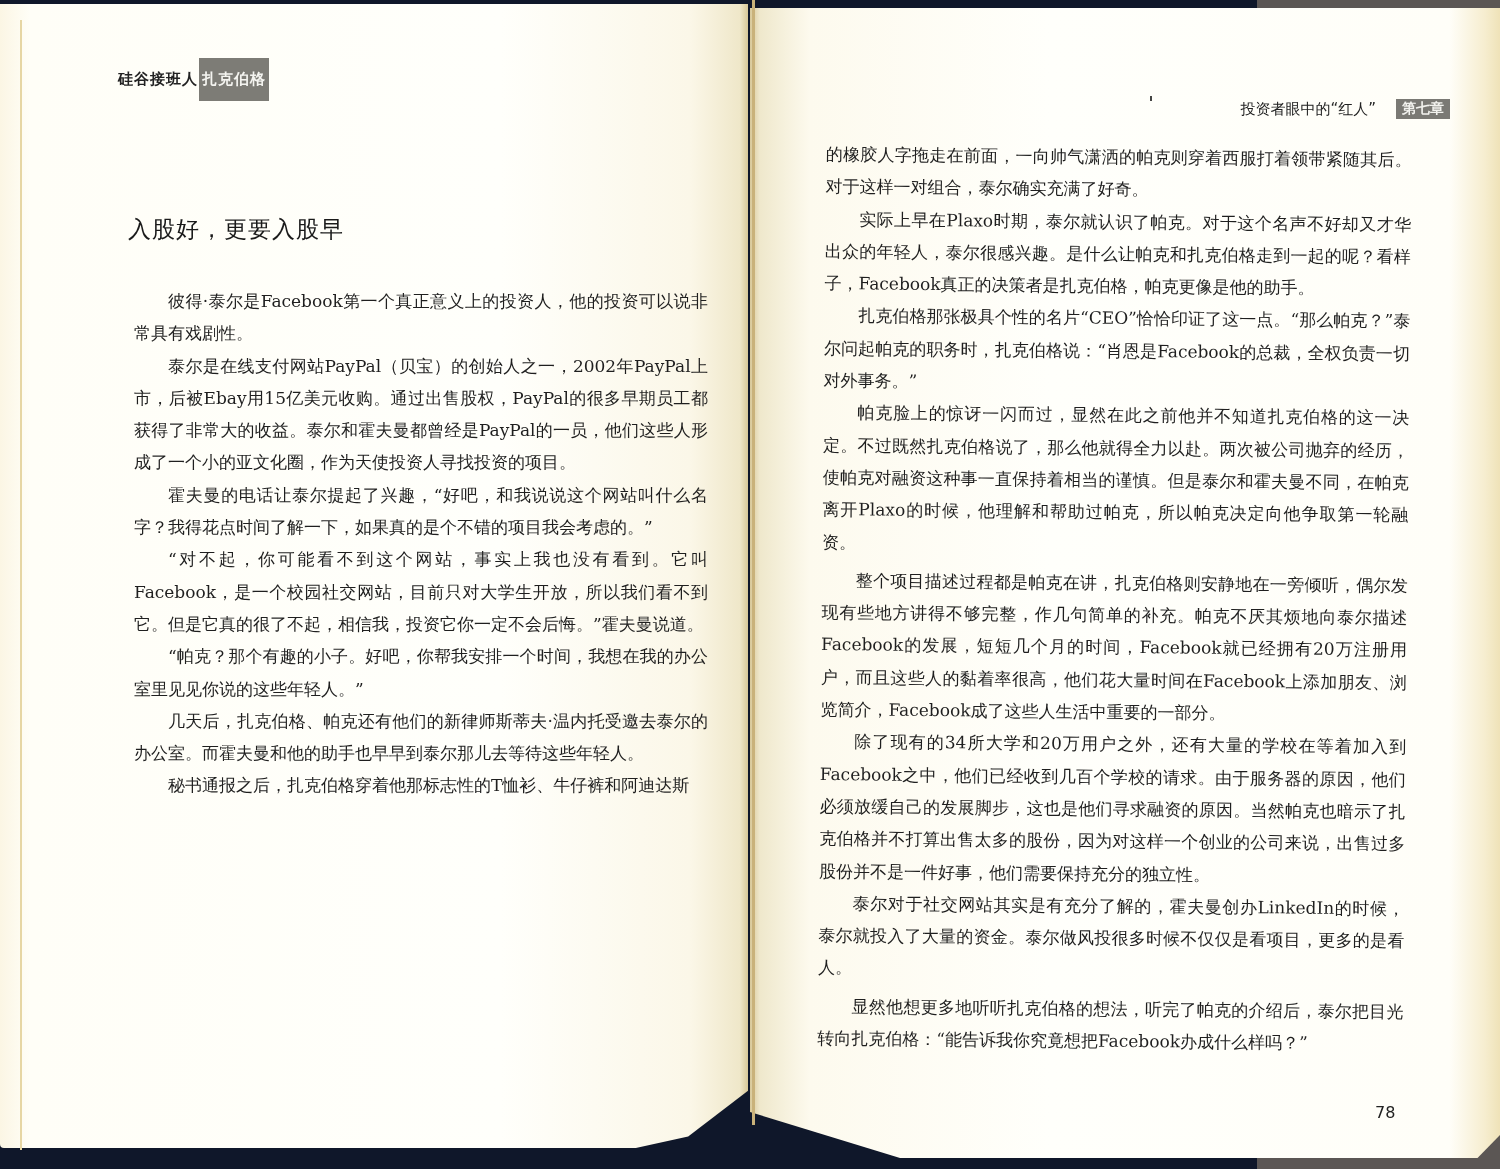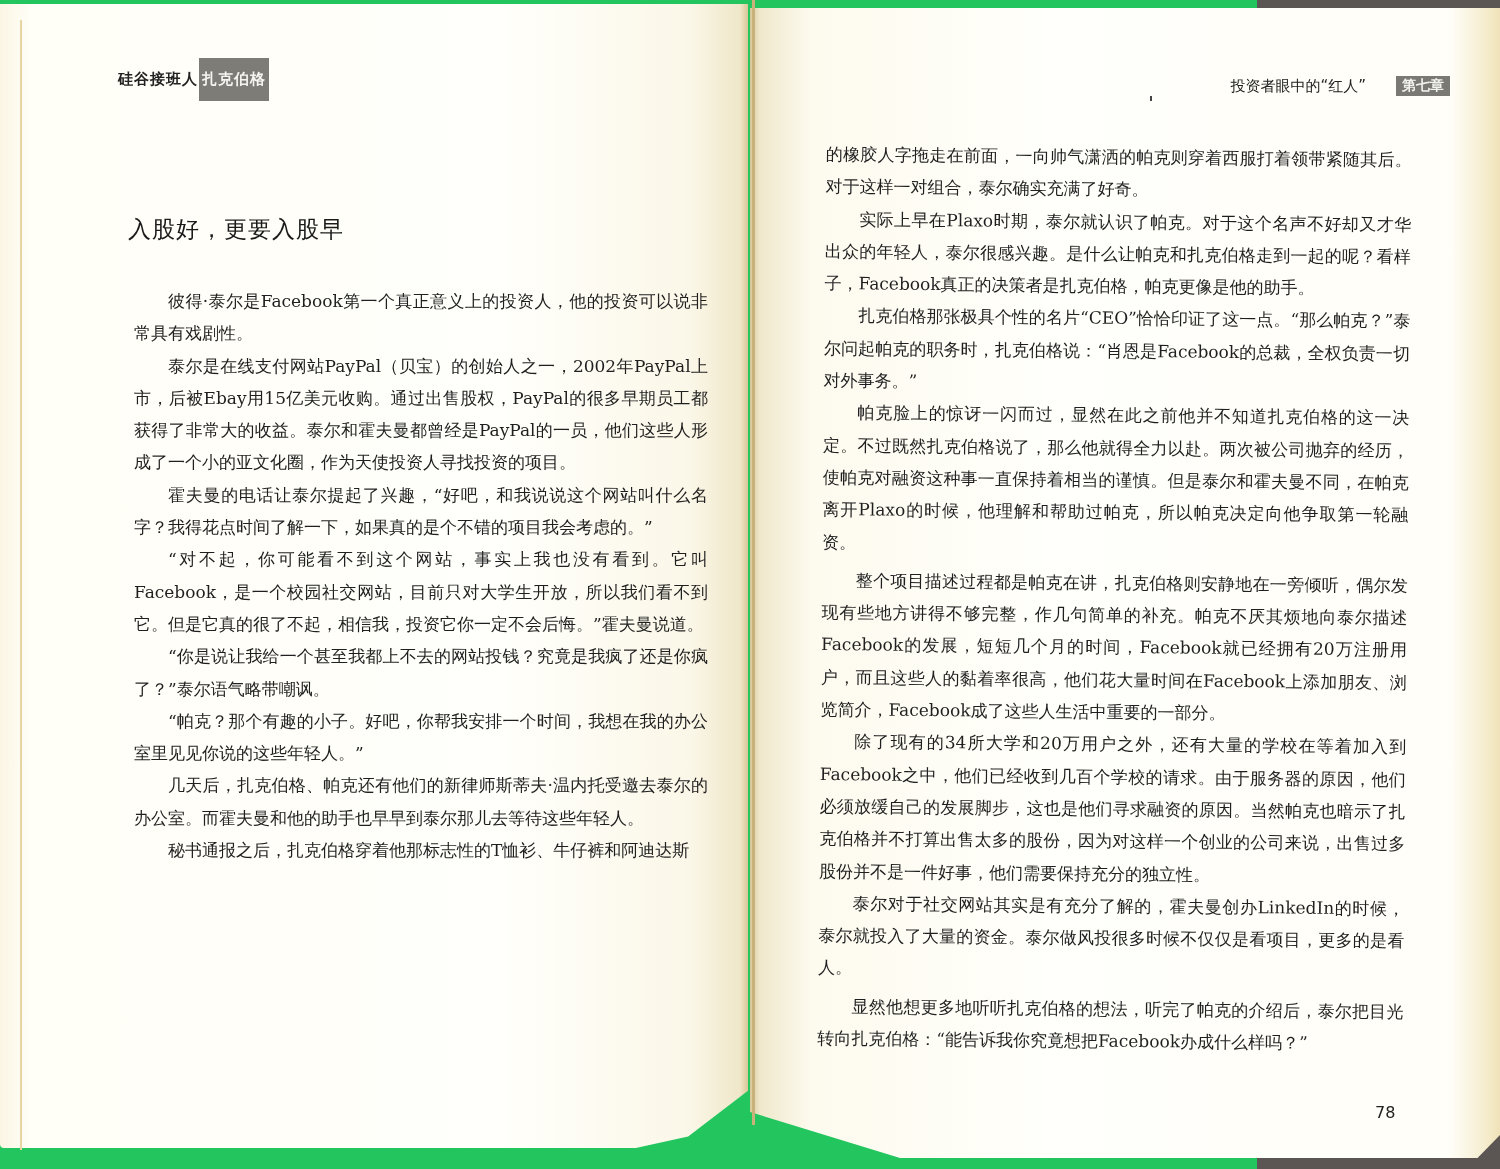--- a/index.html
+++ b/index.html
@@ -7,21 +7,21 @@
       padding: 0;
       width: 1500px;
       height: 1169px;
       overflow: hidden;
       background: #5b5654;
     }
     .spread {
       position: relative;
       width: 1257px;
       height: 1169px;
-      background: #22c55e;
+      background: #0f172a;
     }
     .page {
       position: absolute;
       background: #fffef8;
       color: #1d1d1d;
       font-family: "DejaVu Serif", "Liberation Serif", serif;
     }
     .page-left {
       left: 0;
       top: 4px;
@@ -70,32 +70,32 @@
     .running-head-left .chip {
       background: #7d7c76;
       color: #f4f4f0;
       padding: 12px 3px;
       margin-left: 1px;
       font-weight: bold;
     }
     .running-head-right {
       position: absolute;
       right: 50px;
-      top: 68px;
+      top: 91px;
       font-family: "DejaVu Sans", "Liberation Sans", sans-serif;
       font-size: 15px;
       color: #222;
       display: flex;
       align-items: center;
     }
     .running-head-right .chip {
       background: #7a7974;
       color: #f2f2ee;
       padding: 1px 6px;
-      margin-left: 30px;
+      margin-left: 20px;
       font-weight: bold;
       font-size: 14px;
     }
     .speck {
       position: absolute;
       left: 400px;
       top: 88px;
       width: 2px;
       height: 5px;
       background: #444;
@@ -167,21 +167,20 @@
         <span class="chip">扎克伯格</span>
     </div>
 
     <h2 class="section-title">入股好，更要入股早</h2>
 
     <div class="body-text left-body">
       <p>彼得·泰尔是Facebook第一个真正意义上的投资人，他的投资可以说非常具有戏剧性。</p>
       <p>泰尔是在线支付网站PayPal（贝宝）的创始人之一，2002年PayPal上市，后被Ebay用15亿美元收购。通过出售股权，PayPal的很多早期员工都获得了非常大的收益。泰尔和霍夫曼都曾经是PayPal的一员，他们这些人形成了一个小的亚文化圈，作为天使投资人寻找投资的项目。</p>
       <p>霍夫曼的电话让泰尔提起了兴趣，“好吧，和我说说这个网站叫什么名字？我得花点时间了解一下，如果真的是个不错的项目我会考虑的。”</p>
       <p>“对不起，你可能看不到这个网站，事实上我也没有看到。它叫Facebook，是一个校园社交网站，目前只对大学生开放，所以我们看不到它。但是它真的很了不起，相信我，投资它你一定不会后悔。”霍夫曼说道。</p>
-      <p>“你是说让我给一个甚至我都上不去的网站投钱？究竟是我疯了还是你疯了？”泰尔语气略带嘲讽。</p>
       <p>“帕克？那个有趣的小子。好吧，你帮我安排一个时间，我想在我的办公室里见见你说的这些年轻人。”</p>
       <p>几天后，扎克伯格、帕克还有他们的新律师斯蒂夫·温内托受邀去泰尔的办公室。而霍夫曼和他的助手也早早到泰尔那儿去等待这些年轻人。</p>
       <p>秘书通报之后，扎克伯格穿着他那标志性的T恤衫、牛仔裤和阿迪达斯</p>
     </div>
 
     <div class="page-number page-number-left">90</div>
   </div>
 
   <div class="page page-right">
     <div class="speck"></div>

